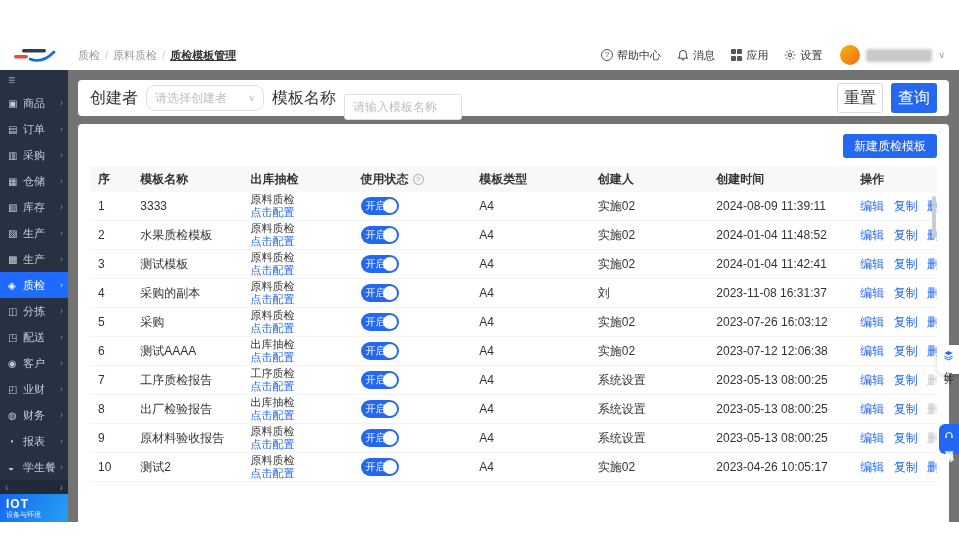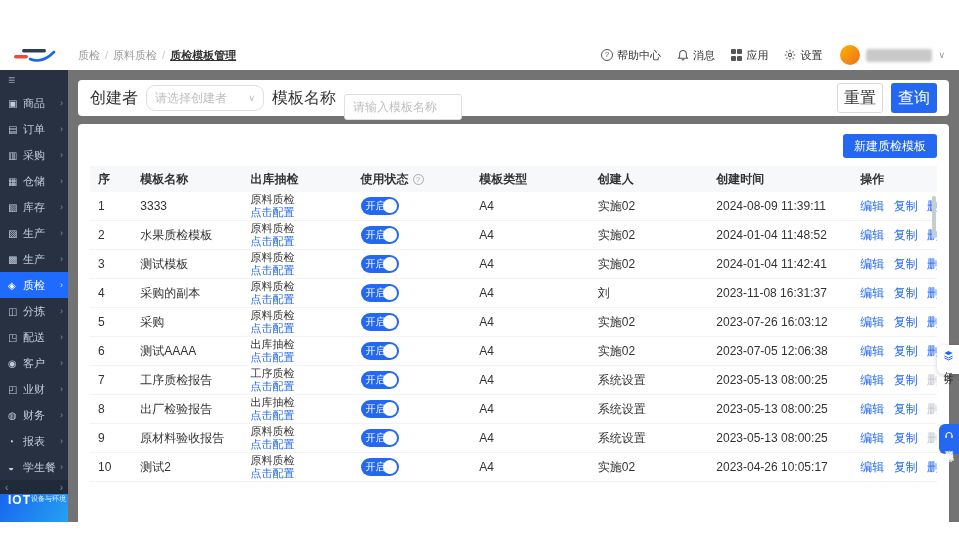--- a/index.html
+++ b/index.html
@@ -28,21 +28,21 @@
   .sidebar { position:absolute; left:0; top:30px; width:68px; bottom:0; background:#273142; display:flex; flex-direction:column; z-index:4; }
   .collapse-row { height:20px; display:flex; align-items:center; padding-left:8px; color:#97a1b1; font-size:12px; flex:none; }
   .menu { flex:1; overflow:hidden; }
   .menu-item { height:26px; display:flex; align-items:center; padding:0 5px 0 8px; color:#c3cad6; font-size:11px; cursor:pointer; }
   .menu-item .mi { font-size:10px; margin-right:4px; width:11px; flex:none; }
   .menu-item .ml { flex:1; white-space:nowrap; overflow:hidden; }
   .menu-item .mc { font-size:9px; color:#8a93a3; }
   .menu-item.active { background:#1f6bff; color:#fff; }
   .menu-item.active .mc { color:#dce7ff; }
   .scrollrow { height:14px; background:#202a39; display:flex; align-items:center; justify-content:space-between; padding:0 5px; color:#8a93a3; font-size:10px; flex:none; }
-  .iot { height:28px; background:linear-gradient(120deg,#1766f0,#27a0f2); display:flex; flex-direction:row; justify-content:center; padding-left:6px; color:#fff; flex:none; }
+  .iot { height:28px; background:linear-gradient(120deg,#1766f0,#27a0f2); display:flex; flex-direction:column; justify-content:center; padding-left:6px; color:#fff; flex:none; }
   .iot-title { font-weight:bold; font-size:12px; line-height:12px; letter-spacing:1px; }
   .iot-sub { font-size:7px; line-height:9px; opacity:.9; }
 
   
   .main { position:absolute; left:68px; top:30px; right:0; bottom:0; padding:10px; overflow:hidden; }
   .filter-card { background:#fff; border-radius:4px; height:36px; display:flex; align-items:center; padding:0 12px; gap:8px; }
   .f-label { font-size:16px; color:#333; white-space:nowrap; }
   .f-select { width:118px; height:26px; border:1px solid #dcdfe6; border-radius:9px; display:flex; align-items:center; padding:0 8px; color:#bfbfbf; font-size:12px; background:#fff; cursor:pointer; }
   .f-select .ph { flex:1; white-space:nowrap; overflow:hidden; }
   .f-select .sv { color:#bbb; font-size:9px; }
@@ -406,21 +406,21 @@
       <a class="link config-link">点击配置</a>
     </td>
     <td>
       <span class="toggle">
         <span class="t-label">开启</span>
         <span class="knob"></span>
       </span>
     </td>
     <td>A4</td>
     <td>实施02</td>
-    <td>2023-07-05 12:06:38</td>
+    <td>2023-07-12 12:06:38</td>
     <td class="ops">
       <a class="link">编辑</a>
       <a class="link">复制</a>
       <a class="link">删除</a>
     </td>
   </tr>
                 <tr>
     <td>7</td>
     <td>工序质检报告</td>
     <td>

